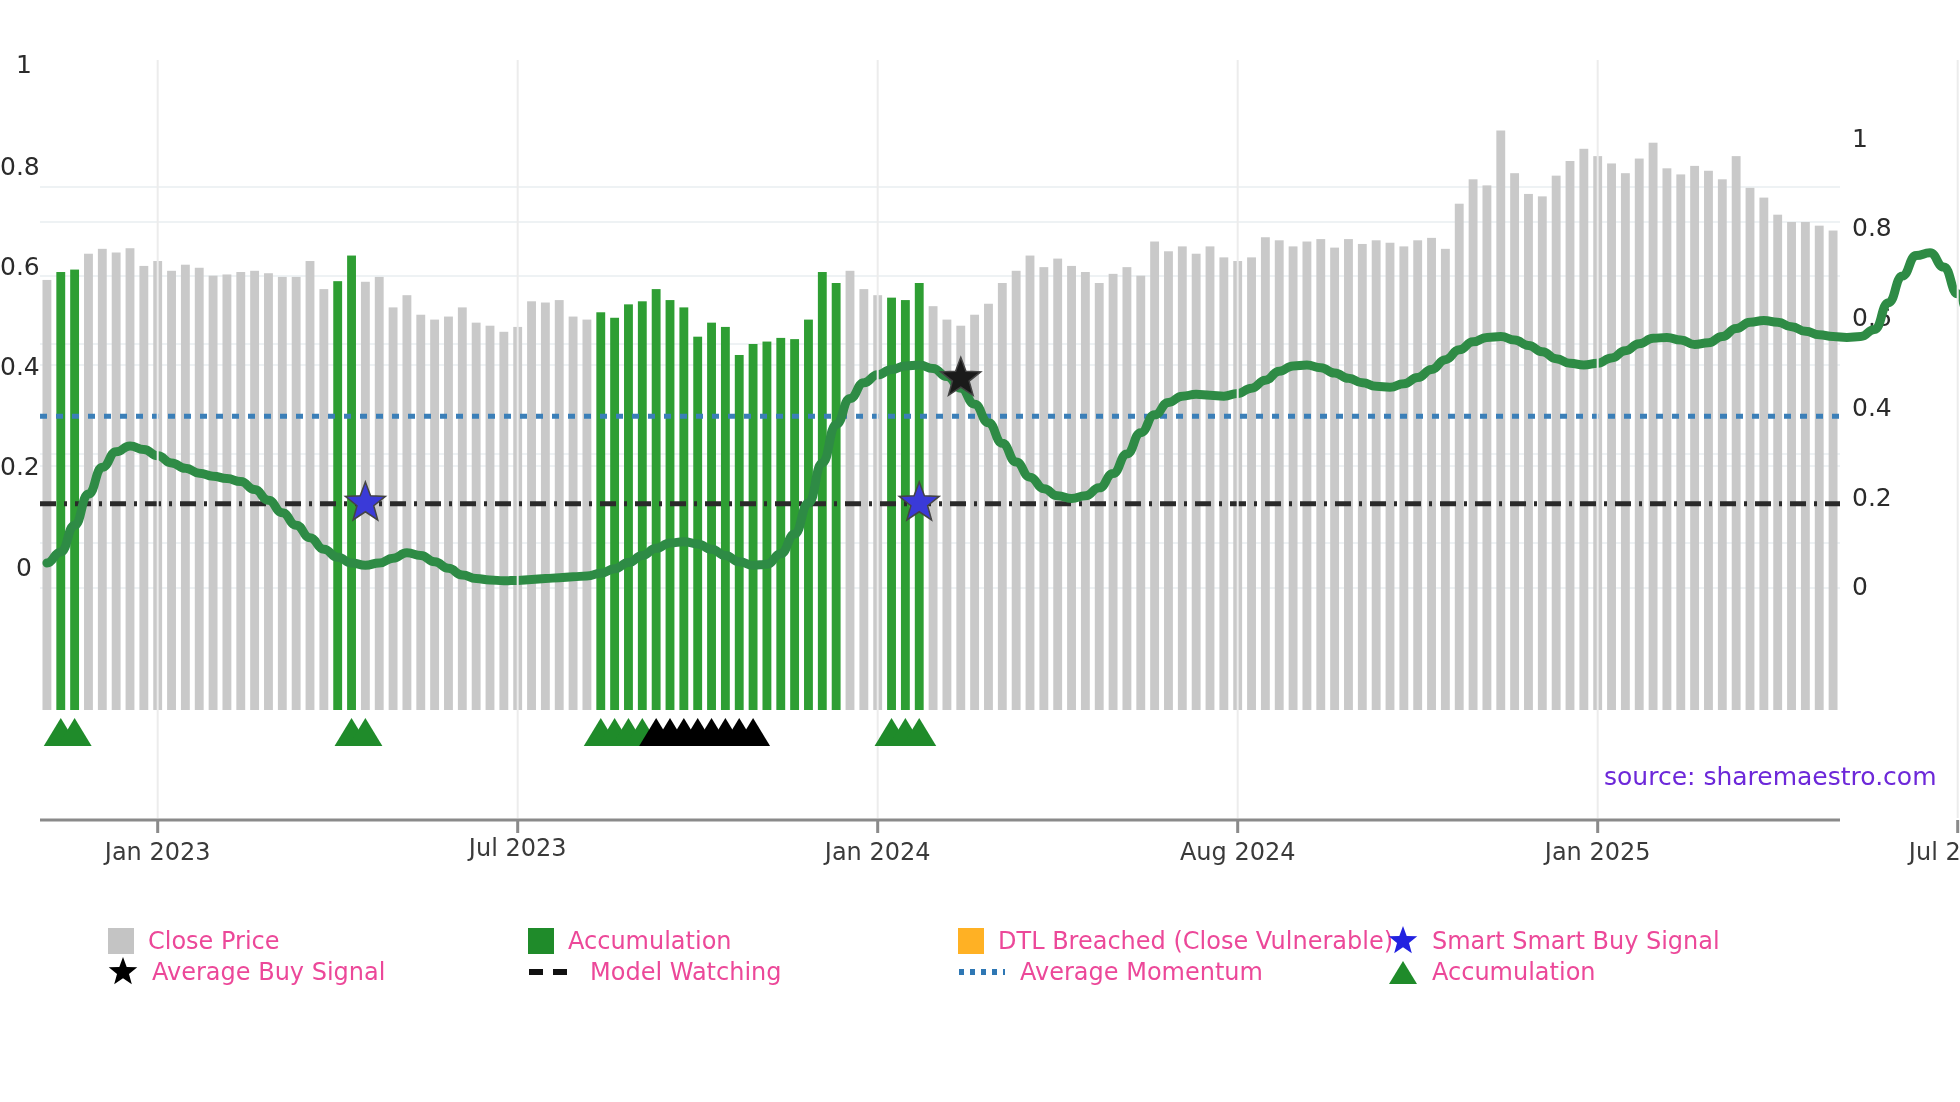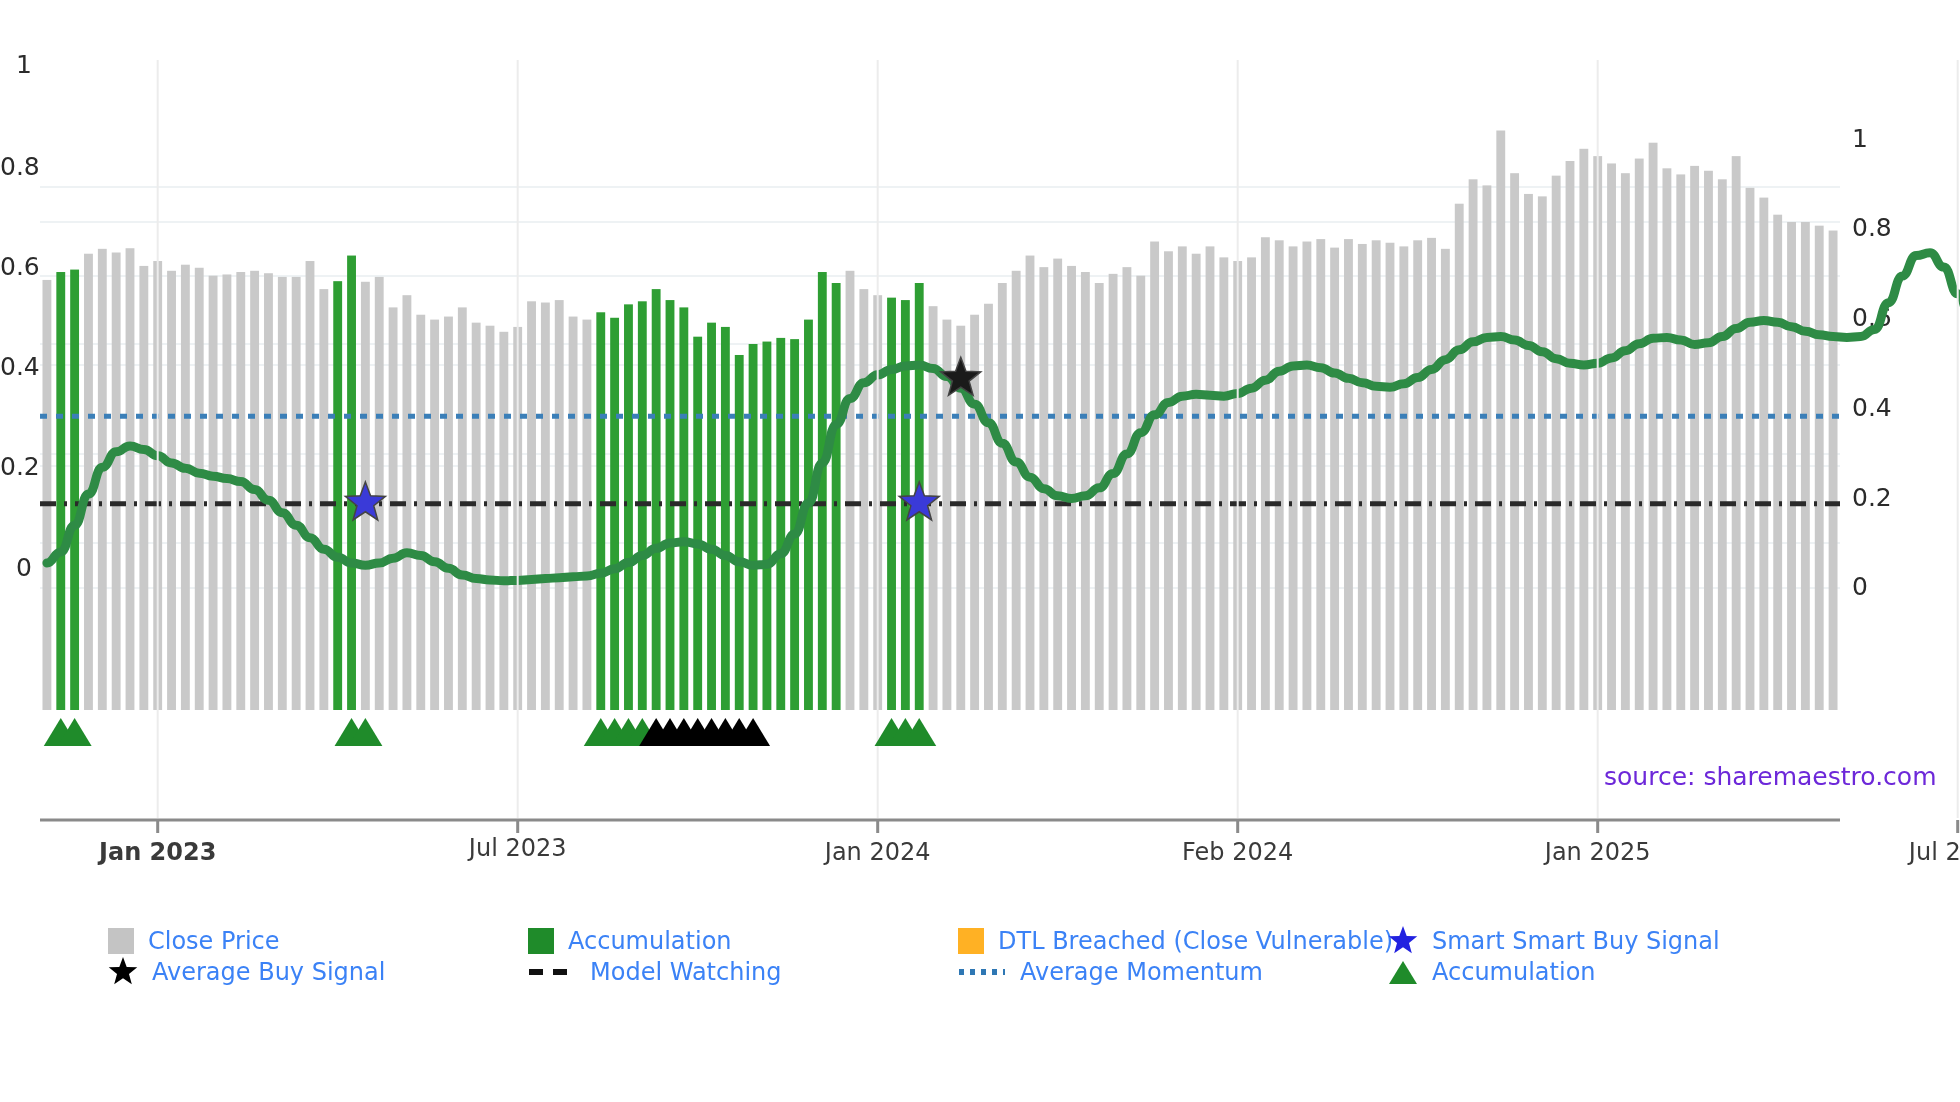--- a/index.html
+++ b/index.html
@@ -14,21 +14,21 @@
   
   .plot{position:absolute;left:40px;top:60px;width:1800px;height:650px;}
 
   svg.layer{position:absolute;left:0;top:0;overflow:visible;}
 
   
   .source{position:absolute;font-size:25px;color:#6d28d9;white-space:nowrap;}
   .legend-grid{position:absolute;left:108px;top:925px;width:1820px;
      display:grid;grid-template-columns:420px 430px 430px 420px;grid-auto-rows:31px;row-gap:0px;align-items:center;}
   .lg-item{display:flex;align-items:center;gap:14px;height:31px;}
-  .lg-label{font-size:24px;color:#3b82f6;white-space:nowrap;line-height:1;}
+  .lg-label{font-size:24px;color:#ec4899;white-space:nowrap;line-height:1;}
   .sw{flex:0 0 auto;display:inline-block;}
   .sw-svg{display:block;}
 </style>
 </head>
 <body>
 
 <div class="root">
 
   <div class="ytick" style="left:0px;width:32px;top:50px;">1</div>
   <div class="ytick" style="left:0px;width:32px;top:152px;">0.8</div>
@@ -230,24 +230,24 @@
       </g>
       <line x1="40" x2="1840" y1="120" y2="120" stroke="#8a8a8a" stroke-width="3"></line>
       <line x1="157.6923076923077" x2="157.6923076923077" y1="120" y2="133" stroke="#8a8a8a" stroke-width="3"></line>
       <line x1="517.6923076923077" x2="517.6923076923077" y1="120" y2="133" stroke="#8a8a8a" stroke-width="3"></line>
       <line x1="877.6923076923077" x2="877.6923076923077" y1="120" y2="133" stroke="#8a8a8a" stroke-width="3"></line>
       <line x1="1237.6923076923076" x2="1237.6923076923076" y1="120" y2="133" stroke="#8a8a8a" stroke-width="3"></line>
       <line x1="1597.6923076923078" x2="1597.6923076923078" y1="120" y2="133" stroke="#8a8a8a" stroke-width="3"></line>
       <line x1="1957.6923076923078" x2="1957.6923076923078" y1="120" y2="133" stroke="#8a8a8a" stroke-width="3"></line>
     </svg>
 
-  <div class="xtick" style="left: 77.6923px; top: 838px; width: 160px; font-weight: bold;">Jan 2023</div>
+  <div class="xtick" style="left: 77.6923px; top: 838px; width: 160px;">Jan 2023</div>
   <div class="xtick" style="left: 437.692px; top: 834px; width: 160px;">Jul 2023</div>
   <div class="xtick" style="left: 797.692px; top: 838px; width: 160px;">Jan 2024</div>
-  <div class="xtick" style="left: 1157.69px; top: 838px; width: 160px;">Feb 2024</div>
+  <div class="xtick" style="left: 1157.69px; top: 838px; width: 160px;">Aug 2024</div>
   <div class="xtick" style="left: 1517.69px; top: 838px; width: 160px;">Jan 2025</div>
   <div class="xtick" style="left: 1877.69px; top: 838px; width: 160px;">Jul 2025</div>
 
   <div class="source" style="left:1604px;top:762px;">source: sharemaestro.com</div>
 
   <div class="legend-grid">
     <div class="lg-item">
         <span class="sw">
           <svg class="sw-svg" width="26" height="26">
             <rect x="0" y="0" width="26" height="26" fill="#c4c4c4"></rect>

